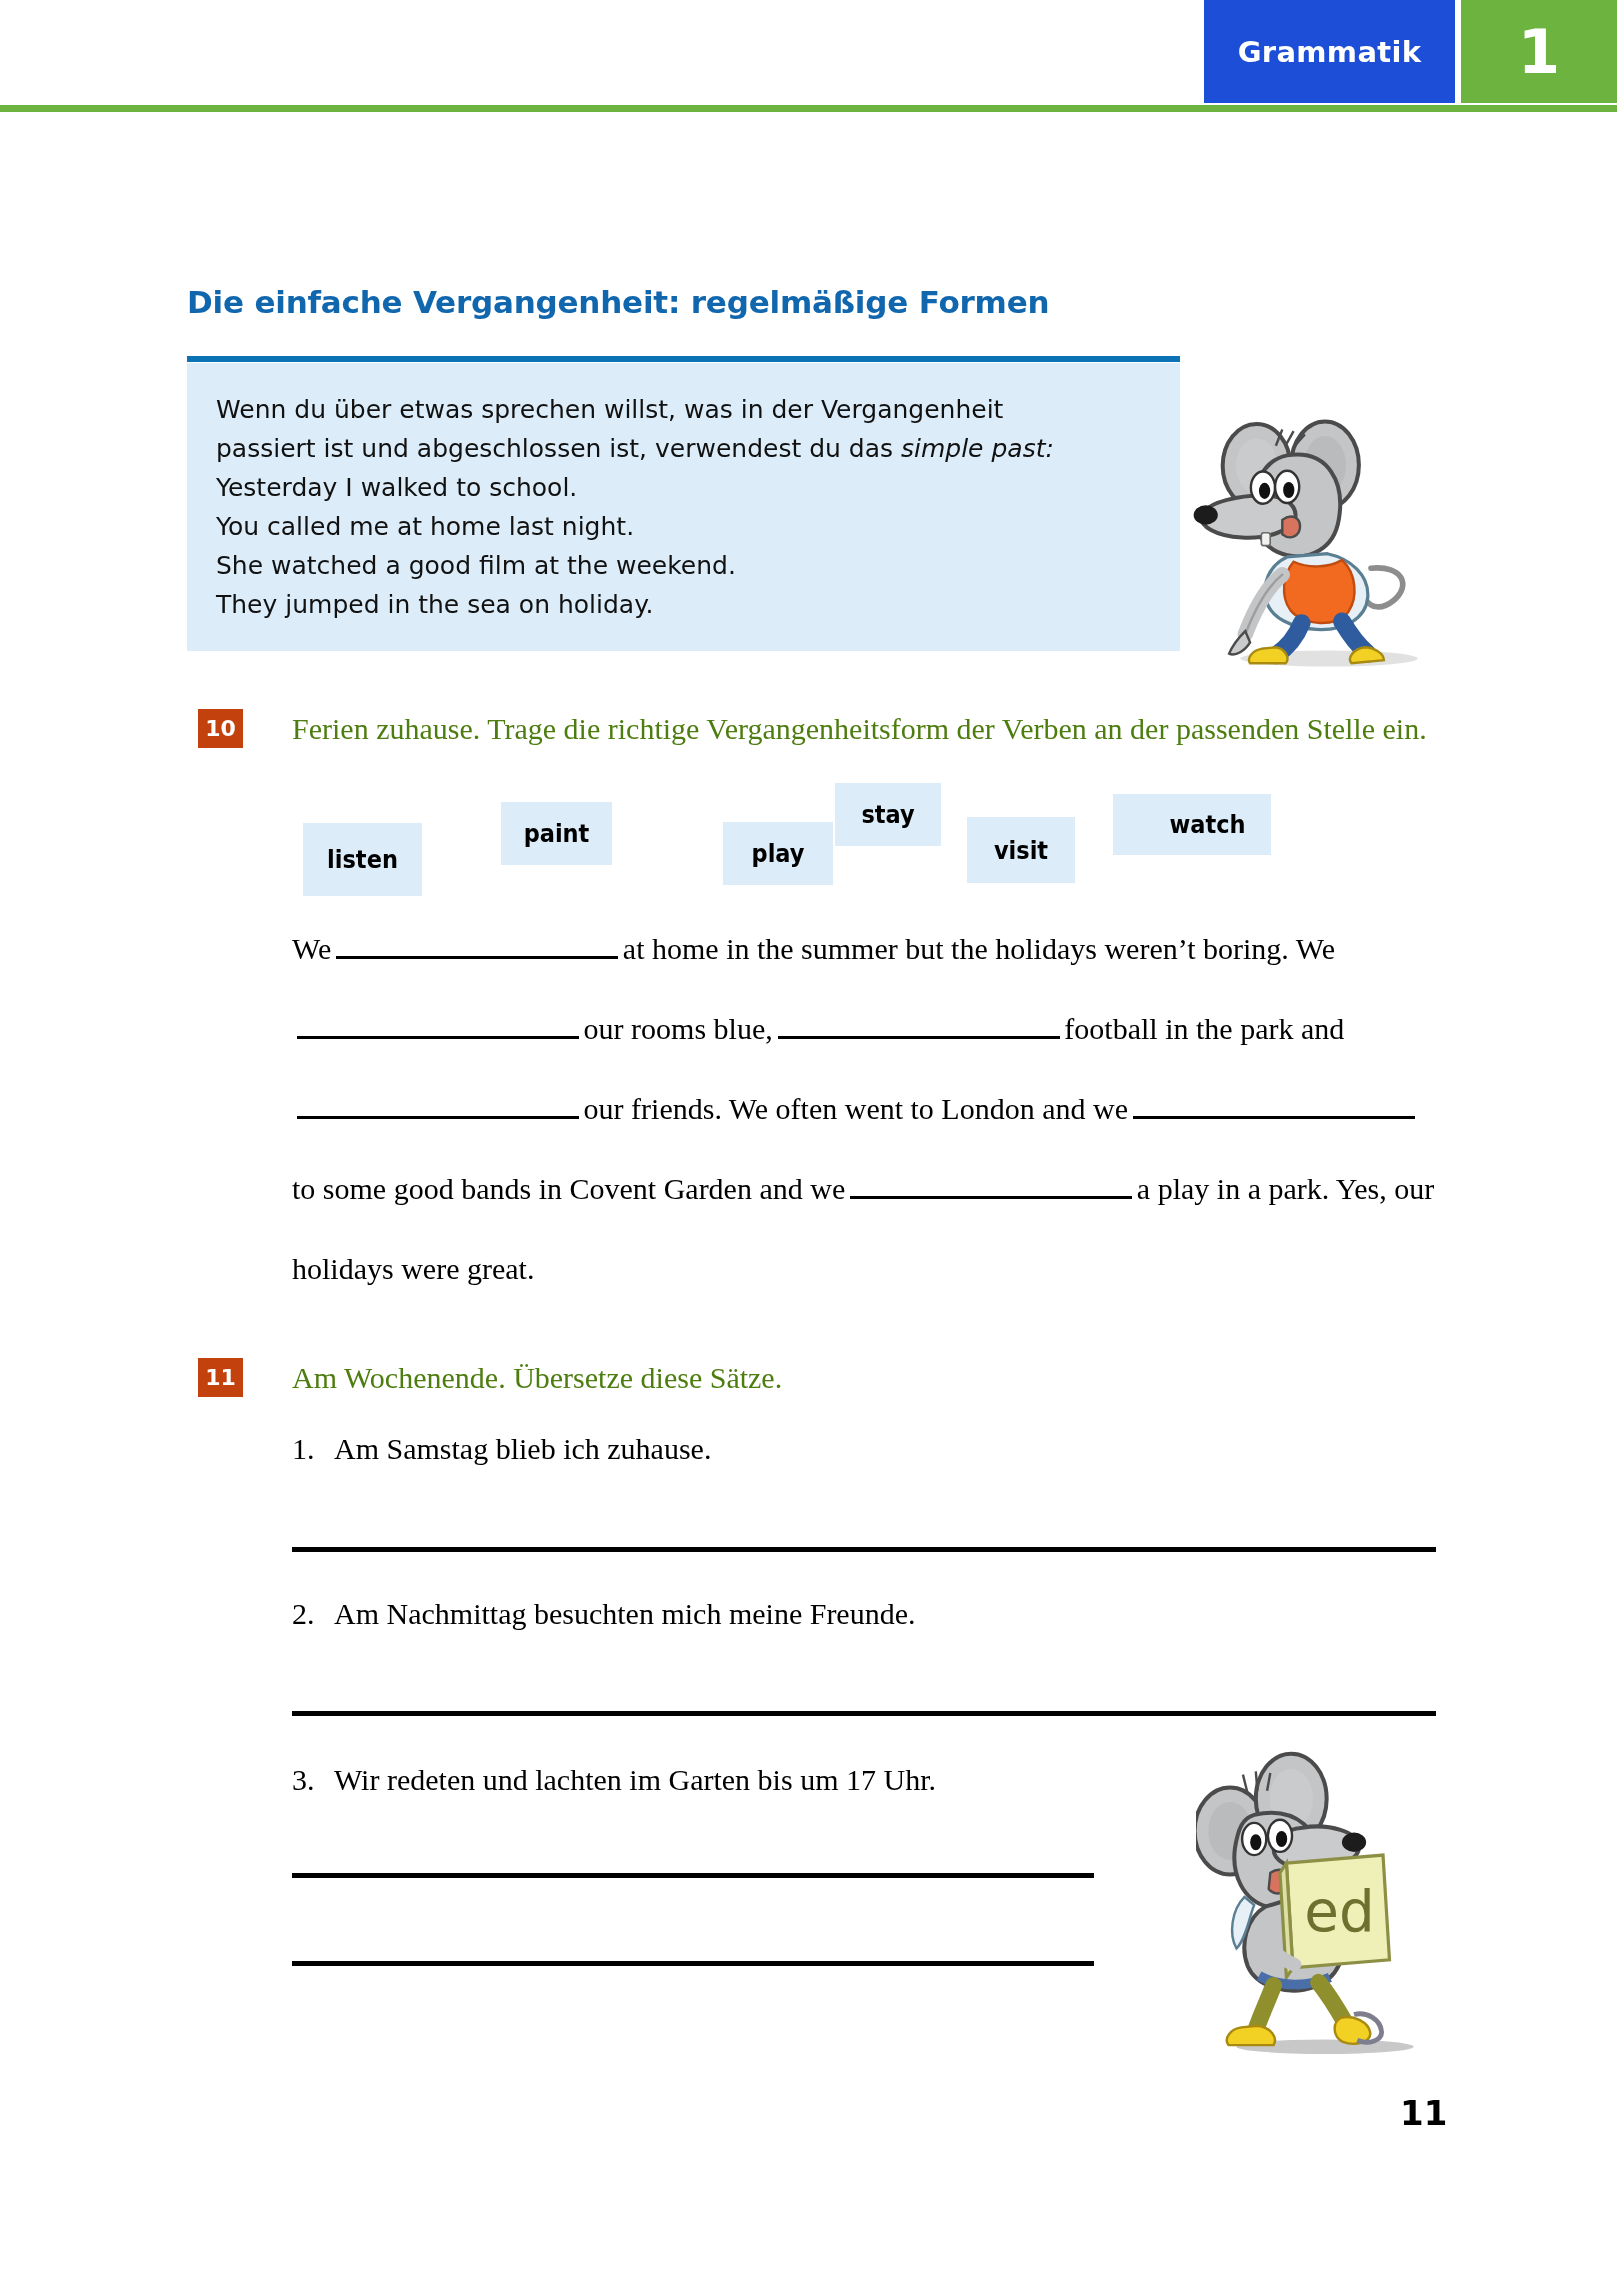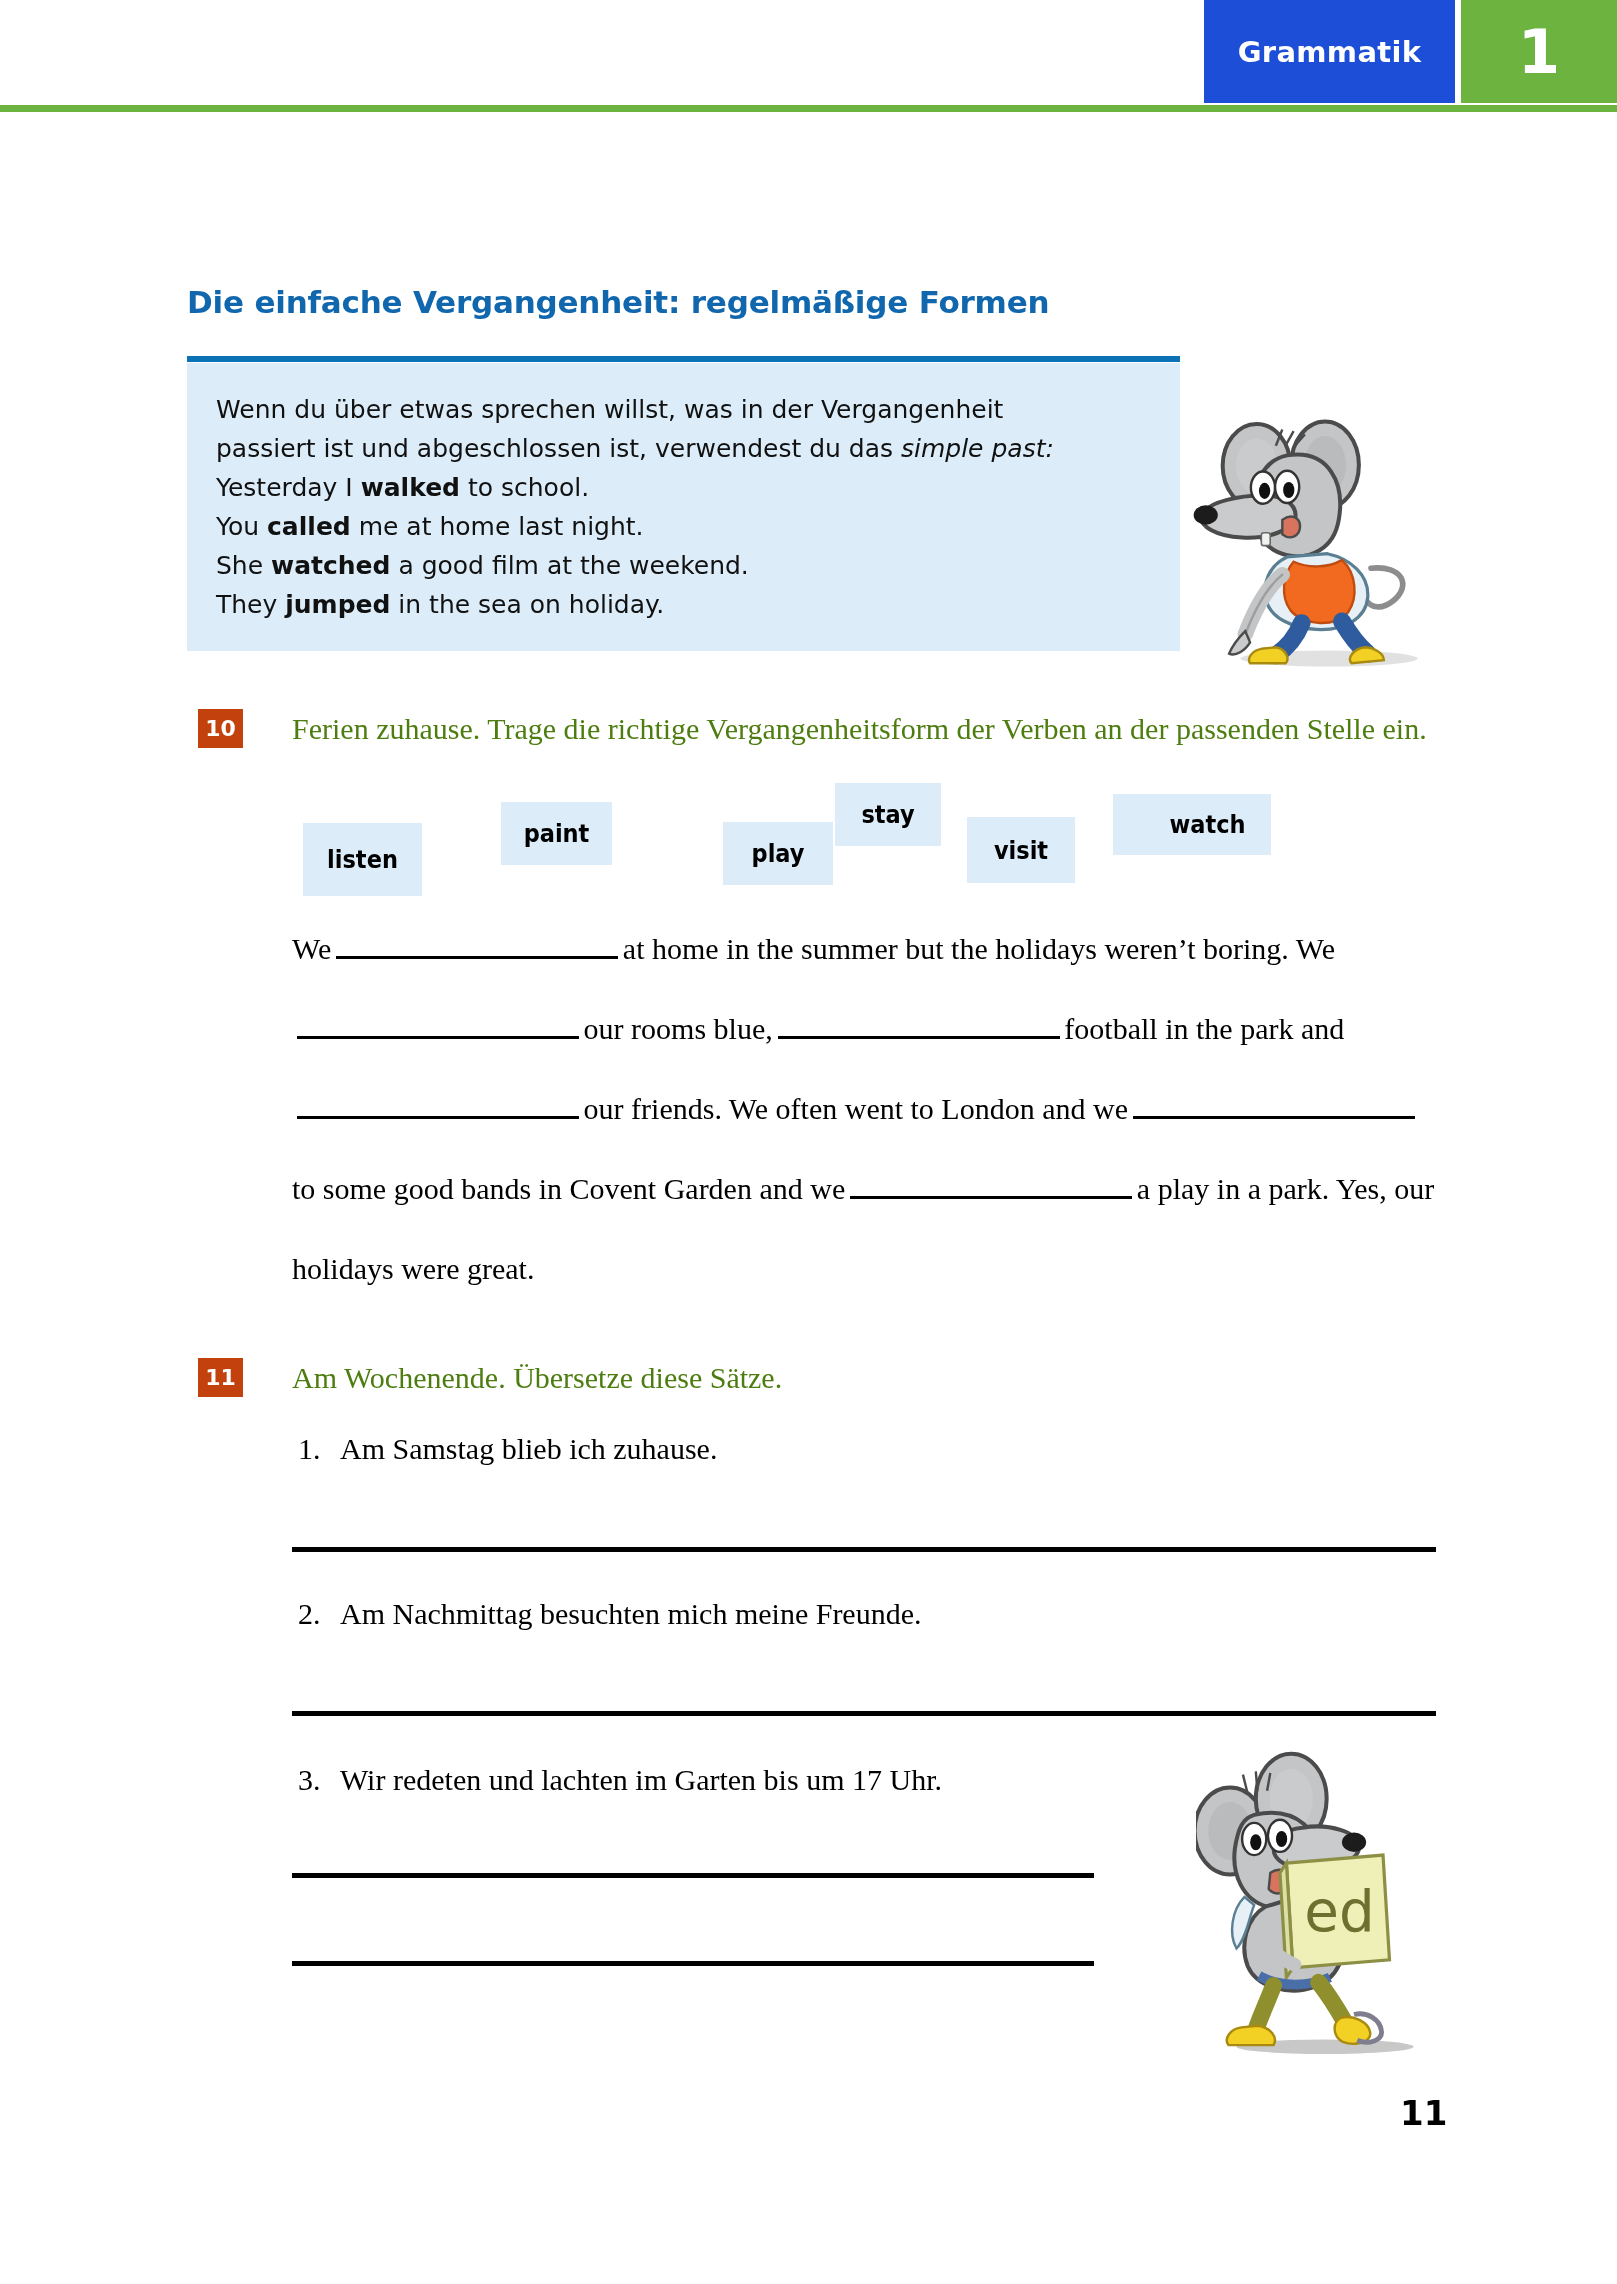--- a/index.html
+++ b/index.html
@@ -101,21 +101,21 @@
   .infobox-text {
     position: absolute;
     top: 390px;
     left: 216px;
     width: 951px;
     font-family: "DejaVu Sans", sans-serif;
     font-size: 25px;
     line-height: 39px;
     color: #111111;
   }
-  .infobox-text b { font-weight: bold; }
+  .infobox-text b { font-weight: normal; }
   .infobox-text i { font-style: italic; }
 
   
   .mouse-pointing {
     position: absolute;
     top: 407px;
     left: 1192px;
     width: 258px;
     height: 266px;
   }
@@ -192,21 +192,20 @@
   }
   .blank-w1 { width: 282px; }
 
   
   .trans-item {
     position: absolute;
     font-family: "Liberation Serif", serif;
     font-size: 30px;
     color: #000000;
     white-space: nowrap;
-    margin-left: 6px;
   }
   .trans-num { display: inline-block; width: 42px; }
   #trans-1 { top: 1432px; left: 292px; }
   #trans-2 { top: 1597px; left: 292px; }
   #trans-3 { top: 1763px; left: 292px; }
 
   .answer-line {
     position: absolute;
     height: 4.8px;
     background: #000000;

